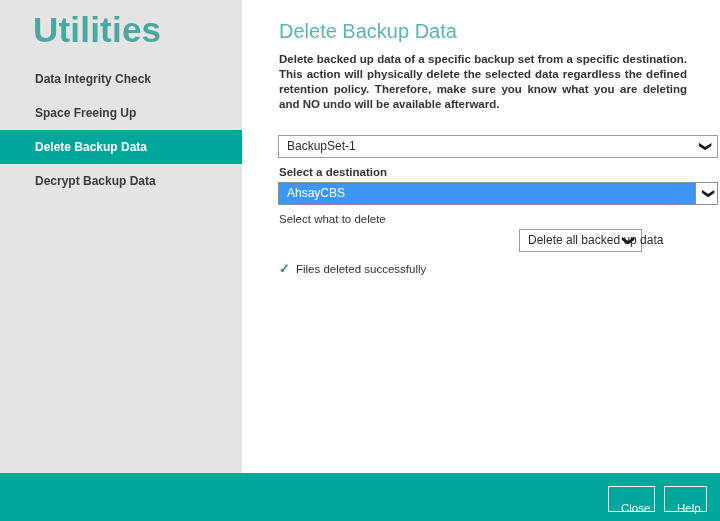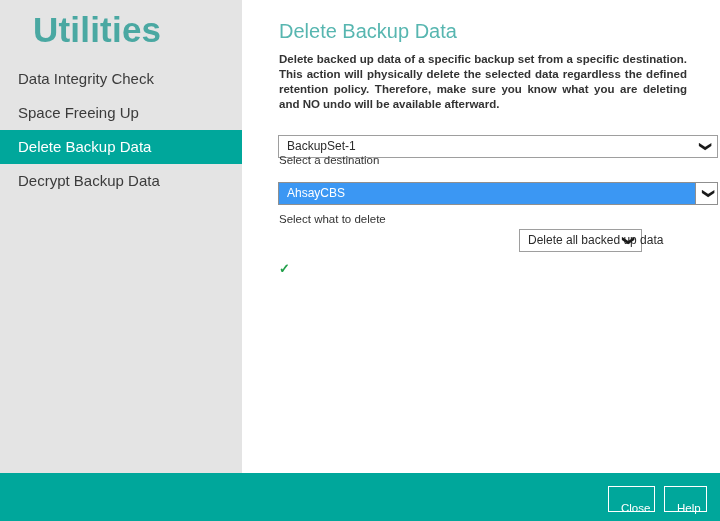--- a/index.html
+++ b/index.html
@@ -44,23 +44,23 @@
   #sidebar-nav {
     position: absolute;
     left: 0;
     top: 62px;
     width: 242px;
   }
   .nav-item {
     position: relative;
     height: 34px;
     line-height: 34px;
-    padding-left: 18px;
-    font-size: 15px;
-    font-weight: 400;
+    padding-left: 35px;
+    font-size: 12px;
+    font-weight: 700;
     color: #3b3b3b;
     white-space: nowrap;
     box-sizing: border-box;
     cursor: pointer;
   }
   .nav-item.active {
     background: #00a79b;
     color: #ffffff;
   }
 
@@ -261,36 +261,37 @@
     <div id="page-title">Delete Backup Data</div>
 
     <div id="page-description">Delete backed up data of a specific backup set from a specific destination. This action will physically delete the selected data regardless the defined retention policy. Therefore, make sure you know what you are deleting and NO undo will be available afterward.</div>
 
     <div class="field-label" style="top:119px;margin-top:20px;">Select a backup set</div>
     <div class="select-wide" id="select-backup-set" style="top:135px;">
       <span class="sel-text">BackupSet-1</span>
       <span class="chev" style="transform:rotate(90deg);display:inline-block;">❯</span>
     </div>
 
-    <div class="field-label" style="top:154px;">Select a destination</div>
+    <div class="field-label" style="top:166px;font-weight:bold;">Select a destination</div>
     <div class="select-wide" id="select-destination" style="top:182px;padding-left:44px;">
       <span class="fill"></span>
       <span class="btn-box"></span>
       <span class="sel-text">AhsayCBS</span>
       <span class="chev" style="transform:rotate(90deg);display:inline-block;">❯</span>
     </div>
 
     <div class="field-label" style="top:213px;">Select what to delete</div>
     <div class="select-small" id="select-what-to-delete" style="top:229px;">
       <span class="sel-text">Delete all backed up data</span>
       <span class="chev" style="transform:rotate(90deg);display:inline-block;">❯</span>
     </div>
 
     <div id="status-row">
       <span id="status-check">✓</span>
+      <span id="status-text">Files deleted successfully</span>
     </div>
 
   </div>
 
   <div id="footer"></div>
   <button class="footer-btn" id="btn-close">Close</button>
   <button class="footer-btn" id="btn-help">Help</button>
 
 </div>
 

